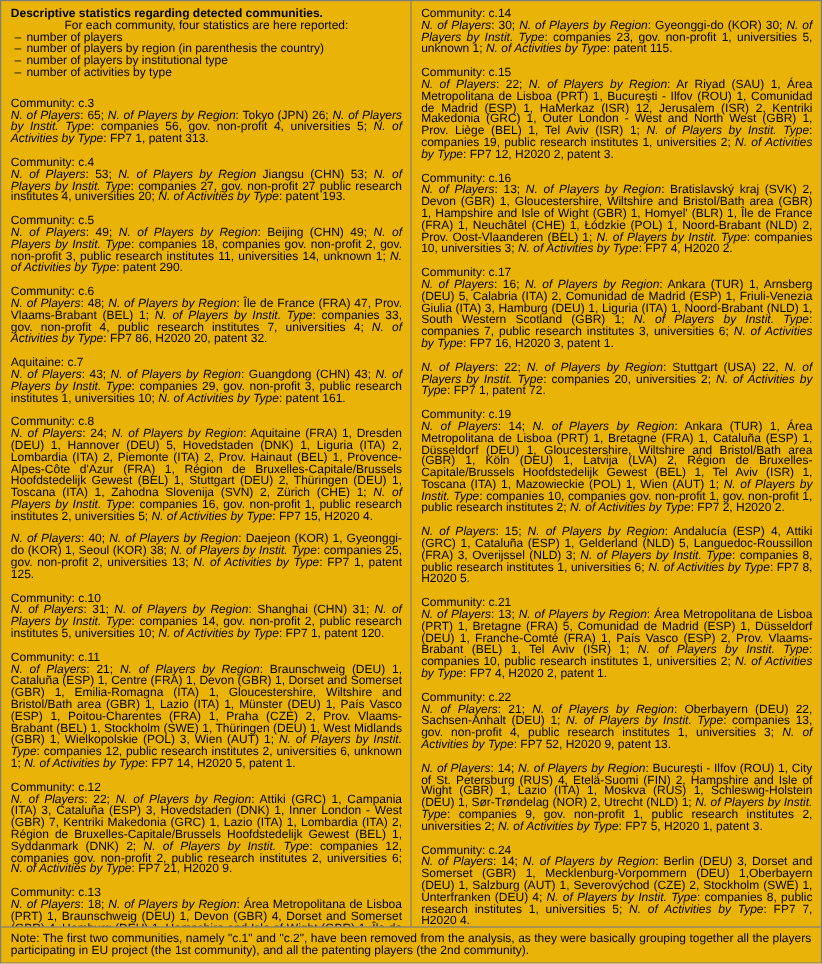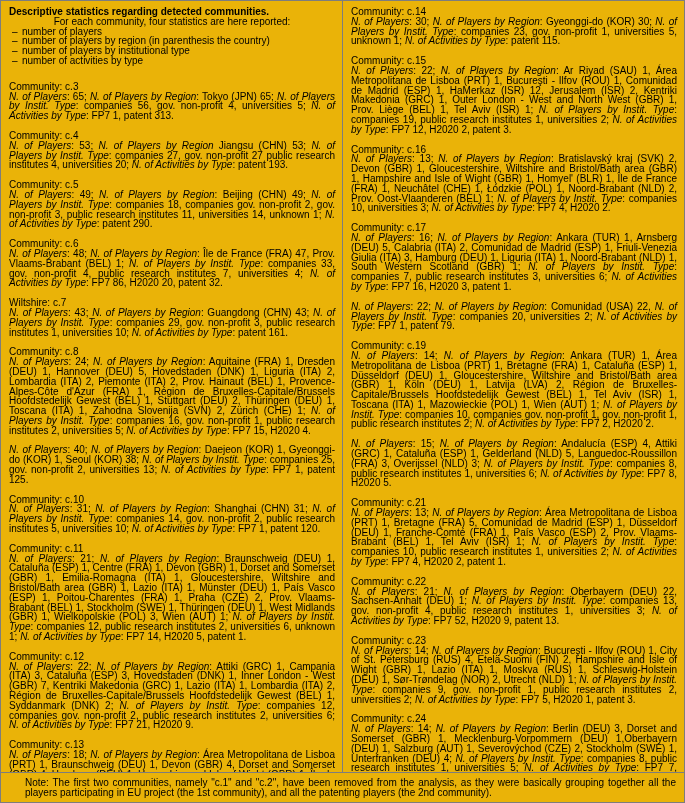--- a/index.html
+++ b/index.html
@@ -25,21 +25,21 @@
   .caption .intro { margin: 0; text-align: center; }
   .bullet { display: flex; padding-left: 3px; }
   .bullet .dash { width: 10px; flex: 0 0 10px; }
   .community { margin-bottom: 10px; }
   .chead { font-weight: normal; }
   .community p { margin: 0; text-align: justify; }
   .community p i { font-style: italic; }
   .note-row {
     flex: 0 0 auto;
     border-top: 1px solid #7d7d7d;
-    padding: 5px 8px 4px 24px;
+    padding: 5px 8px 4px 8px;
     text-align: justify;
   }
 </style>
 </head>
 <body>
 
 <div class="doc">
   <div class="cols">
     <div class="col col-left">
       <div class="caption">
@@ -60,36 +60,36 @@
             </div>
           <div class="bullet">
               <span class="dash">–</span>
               <span>number of activities by type</span>
             </div>
         </div>
       </div>
       <div id="left-communities">
           <div class="community">
             <div class="chead">Community: c.3</div>
-            <p><i>N. of Players</i><span>: 65; </span><i>N. of Players by Region</i><span>: Tokyo (JPN) 65; </span><i>N. of Players by Instit. Type</i><span>: companies 56, gov. non-profit 4, universities 5; </span><i>N. of Activities by Type</i><span>: FP7 1, patent 313.</span></p>
+            <p><i>N. of Players</i><span>: 65; </span><i>N. of Players by Region</i><span>: Tokyo (JPN) 26; </span><i>N. of Players by Instit. Type</i><span>: companies 56, gov. non-profit 4, universities 5; </span><i>N. of Activities by Type</i><span>: FP7 1, patent 313.</span></p>
           </div>
           <div class="community">
             <div class="chead">Community: c.4</div>
             <p><i>N. of Players</i><span>: 53; </span><i>N. of Players by Region</i><span> Jiangsu (CHN) 53; </span><i>N. of Players by Instit. Type</i><span>: companies 27, gov. non-profit 27 public research institutes 4, universities 20; </span><i>N. of Activities by Type</i><span>: patent 193.</span></p>
           </div>
           <div class="community">
             <div class="chead">Community: c.5</div>
             <p><i>N. of Players</i><span>: 49; </span><i>N. of Players by Region</i><span>: Beijing (CHN) 49; </span><i>N. of Players by Instit. Type</i><span>: companies 18, companies gov. non-profit 2, gov. non-profit 3, public research institutes 11, universities 14, unknown 1; </span><i>N. of Activities by Type</i><span>: patent 290.</span></p>
           </div>
           <div class="community">
             <div class="chead">Community: c.6</div>
             <p><i>N. of Players</i><span>: 48; </span><i>N. of Players by Region</i><span>: Île de France (FRA) 47, Prov. Vlaams-Brabant (BEL) 1; </span><i>N. of Players by Instit. Type</i><span>: companies 33, gov. non-profit 4, public research institutes 7, universities 4; </span><i>N. of Activities by Type</i><span>: FP7 86, H2020 20, patent 32.</span></p>
           </div>
           <div class="community">
-            <div class="chead">Wiltshire: c.7</div>
+            <div class="chead">Aquitaine: c.7</div>
             <p><i>N. of Players</i><span>: 43; </span><i>N. of Players by Region</i><span>: Guangdong (CHN) 43; </span><i>N. of Players by Instit. Type</i><span>: companies 29, gov. non-profit 3, public research institutes 1, universities 10; </span><i>N. of Activities by Type</i><span>: patent 161.</span></p>
           </div>
           <div class="community">
             <div class="chead">Community: c.8</div>
             <p><i>N. of Players</i><span>: 24; </span><i>N. of Players by Region</i><span>: Aquitaine (FRA) 1, Dresden (DEU) 1, Hannover (DEU) 5, Hovedstaden (DNK) 1, Liguria (ITA) 2, Lombardia (ITA) 2, Piemonte (ITA) 2, Prov. Hainaut (BEL) 1, Provence-Alpes-Côte d'Azur (FRA) 1, Région de Bruxelles-Capitale/Brussels Hoofdstedelijk Gewest (BEL) 1, Stuttgart (DEU) 2, Thüringen (DEU) 1, Toscana (ITA) 1, Zahodna Slovenija (SVN) 2, Zürich (CHE) 1; </span><i>N. of Players by Instit. Type</i><span>: companies 16, gov. non-profit 1, public research institutes 2, universities 5; </span><i>N. of Activities by Type</i><span>: FP7 15, H2020 4.</span></p>
           </div>
           <div class="community">
             <p><i>N. of Players</i><span>: 40; </span><i>N. of Players by Region</i><span>: Daejeon (KOR) 1, Gyeonggi-do (KOR) 1, Seoul (KOR) 38; </span><i>N. of Players by Instit. Type</i><span>: companies 25, gov. non-profit 2, universities 13; </span><i>N. of Activities by Type</i><span>: FP7 1, patent 125.</span></p>
           </div>
           <div class="community">
@@ -122,39 +122,38 @@
           </div>
           <div class="community">
             <div class="chead">Community: c.16</div>
             <p><i>N. of Players</i><span>: 13; </span><i>N. of Players by Region</i><span>: Bratislavský kraj (SVK) 2, Devon (GBR) 1, Gloucestershire, Wiltshire and Bristol/Bath area (GBR) 1, Hampshire and Isle of Wight (GBR) 1, Homyel' (BLR) 1, Île de France (FRA) 1, Neuchâtel (CHE) 1, Łódzkie (POL) 1, Noord-Brabant (NLD) 2, Prov. Oost-Vlaanderen (BEL) 1; </span><i>N. of Players by Instit. Type</i><span>: companies 10, universities 3; </span><i>N. of Activities by Type</i><span>: FP7 4, H2020 2.</span></p>
           </div>
           <div class="community">
             <div class="chead">Community: c.17</div>
             <p><i>N. of Players</i><span>: 16; </span><i>N. of Players by Region</i><span>: Ankara (TUR) 1, Arnsberg (DEU) 5, Calabria (ITA) 2, Comunidad de Madrid (ESP) 1, Friuli-Venezia Giulia (ITA) 3, Hamburg (DEU) 1, Liguria (ITA) 1, Noord-Brabant (NLD) 1, South Western Scotland (GBR) 1; </span><i>N. of Players by Instit. Type</i><span>: companies 7, public research institutes 3, universities 6; </span><i>N. of Activities by Type</i><span>: FP7 16, H2020 3, patent 1.</span></p>
           </div>
           <div class="community">
-            <p><i>N. of Players</i><span>: 22; </span><i>N. of Players by Region</i><span>: Comunidad (USA) 22, </span><i>N. of Players by Instit. Type</i><span>: companies 20, universities 2; </span><i>N. of Activities by Type</i><span>: FP7 1, patent 79.</span></p>
+            <p><i>N. of Players</i><span>: 22; </span><i>N. of Players by Region</i><span>: Stuttgart (USA) 22, </span><i>N. of Players by Instit. Type</i><span>: companies 20, universities 2; </span><i>N. of Activities by Type</i><span>: FP7 1, patent 72.</span></p>
           </div>
           <div class="community">
             <div class="chead">Community: c.19</div>
             <p><i>N. of Players</i><span>: 14; </span><i>N. of Players by Region</i><span>: Ankara (TUR) 1, Área Metropolitana de Lisboa (PRT) 1, Bretagne (FRA) 1, Cataluña (ESP) 1, Düsseldorf (DEU) 1, Gloucestershire, Wiltshire and Bristol/Bath area (GBR) 1, Köln (DEU) 1, Latvija (LVA) 2, Région de Bruxelles-Capitale/Brussels Hoofdstedelijk Gewest (BEL) 1, Tel Aviv (ISR) 1, Toscana (ITA) 1, Mazowieckie (POL) 1, Wien (AUT) 1; </span><i>N. of Players by Instit. Type</i><span>: companies 10, companies gov. non-profit 1, gov. non-profit 1, public research institutes 2; </span><i>N. of Activities by Type</i><span>: FP7 2, H2020 2.</span></p>
           </div>
           <div class="community">
             <p><i>N. of Players</i><span>: 15; </span><i>N. of Players by Region</i><span>: Andalucía (ESP) 4, Attiki (GRC) 1, Cataluña (ESP) 1, Gelderland (NLD) 5, Languedoc-Roussillon (FRA) 3, Overijssel (NLD) 3; </span><i>N. of Players by Instit. Type</i><span>: companies 8, public research institutes 1, universities 6; </span><i>N. of Activities by Type</i><span>: FP7 8, H2020 5.</span></p>
           </div>
           <div class="community">
             <div class="chead">Community: c.21</div>
             <p><i>N. of Players</i><span>: 13; </span><i>N. of Players by Region</i><span>: Área Metropolitana de Lisboa (PRT) 1, Bretagne (FRA) 5, Comunidad de Madrid (ESP) 1, Düsseldorf (DEU) 1, Franche-Comté (FRA) 1, País Vasco (ESP) 2, Prov. Vlaams-Brabant (BEL) 1, Tel Aviv (ISR) 1; </span><i>N. of Players by Instit. Type</i><span>: companies 10, public research institutes 1, universities 2; </span><i>N. of Activities by Type</i><span>: FP7 4, H2020 2, patent 1.</span></p>
           </div>
           <div class="community">
             <div class="chead">Community: c.22</div>
             <p><i>N. of Players</i><span>: 21; </span><i>N. of Players by Region</i><span>: Oberbayern (DEU) 22, Sachsen-Anhalt (DEU) 1; </span><i>N. of Players by Instit. Type</i><span>: companies 13, gov. non-profit 4, public research institutes 1, universities 3; </span><i>N. of Activities by Type</i><span>: FP7 52, H2020 9, patent 13.</span></p>
           </div>
           <div class="community">
-            <div class="chead">Community: c.23</div>
             <p><i>N. of Players</i><span>: 14; </span><i>N. of Players by Region</i><span>: Bucureşti - Ilfov (ROU) 1, City of St. Petersburg (RUS) 4, Etelä-Suomi (FIN) 2, Hampshire and Isle of Wight (GBR) 1, Lazio (ITA) 1, Moskva (RUS) 1, Schleswig-Holstein (DEU) 1, Sør-Trøndelag (NOR) 2, Utrecht (NLD) 1; </span><i>N. of Players by Instit. Type</i><span>: companies 9, gov. non-profit 1, public research institutes 2, universities 2; </span><i>N. of Activities by Type</i><span>: FP7 5, H2020 1, patent 3.</span></p>
           </div>
           <div class="community">
             <div class="chead">Community: c.24</div>
             <p><i>N. of Players</i><span>: 14; </span><i>N. of Players by Region</i><span>: Berlin (DEU) 3, Dorset and Somerset (GBR) 1, Mecklenburg-Vorpommern (DEU) 1,Oberbayern (DEU) 1, Salzburg (AUT) 1, Severovýchod (CZE) 2, Stockholm (SWE) 1, Unterfranken (DEU) 4; </span><i>N. of Players by Instit. Type</i><span>: companies 8, public research institutes 1, universities 5; </span><i>N. of Activities by Type</i><span>: FP7 7, H2020 4.</span></p>
           </div>
         </div>
     </div>
   </div>
   <div class="note-row">

